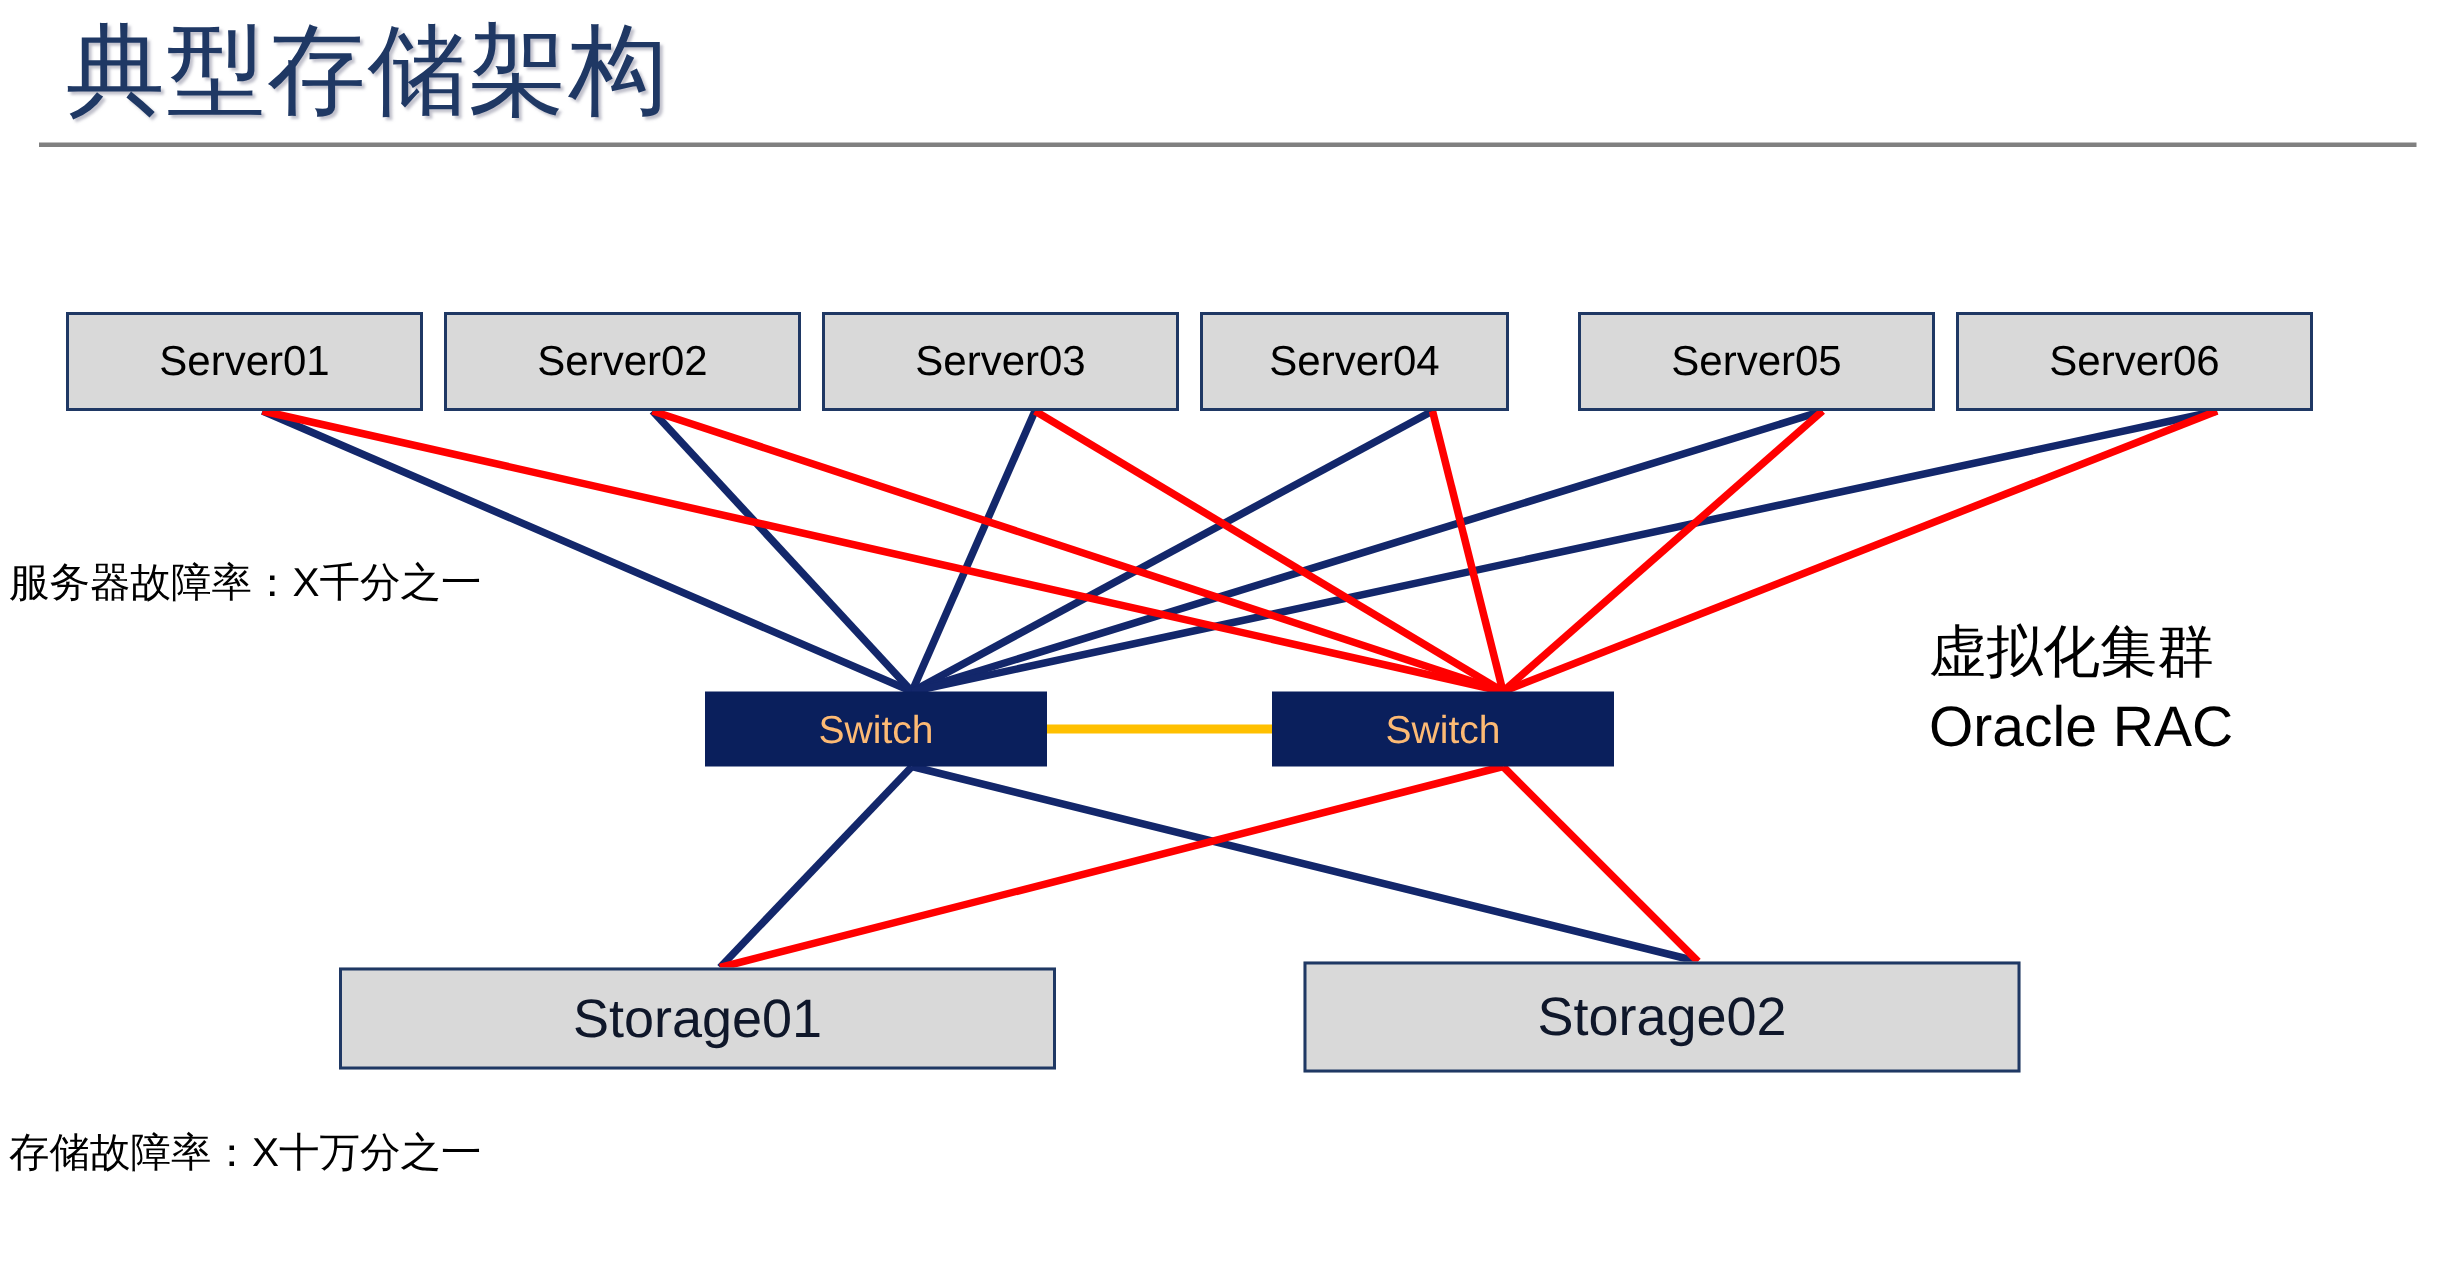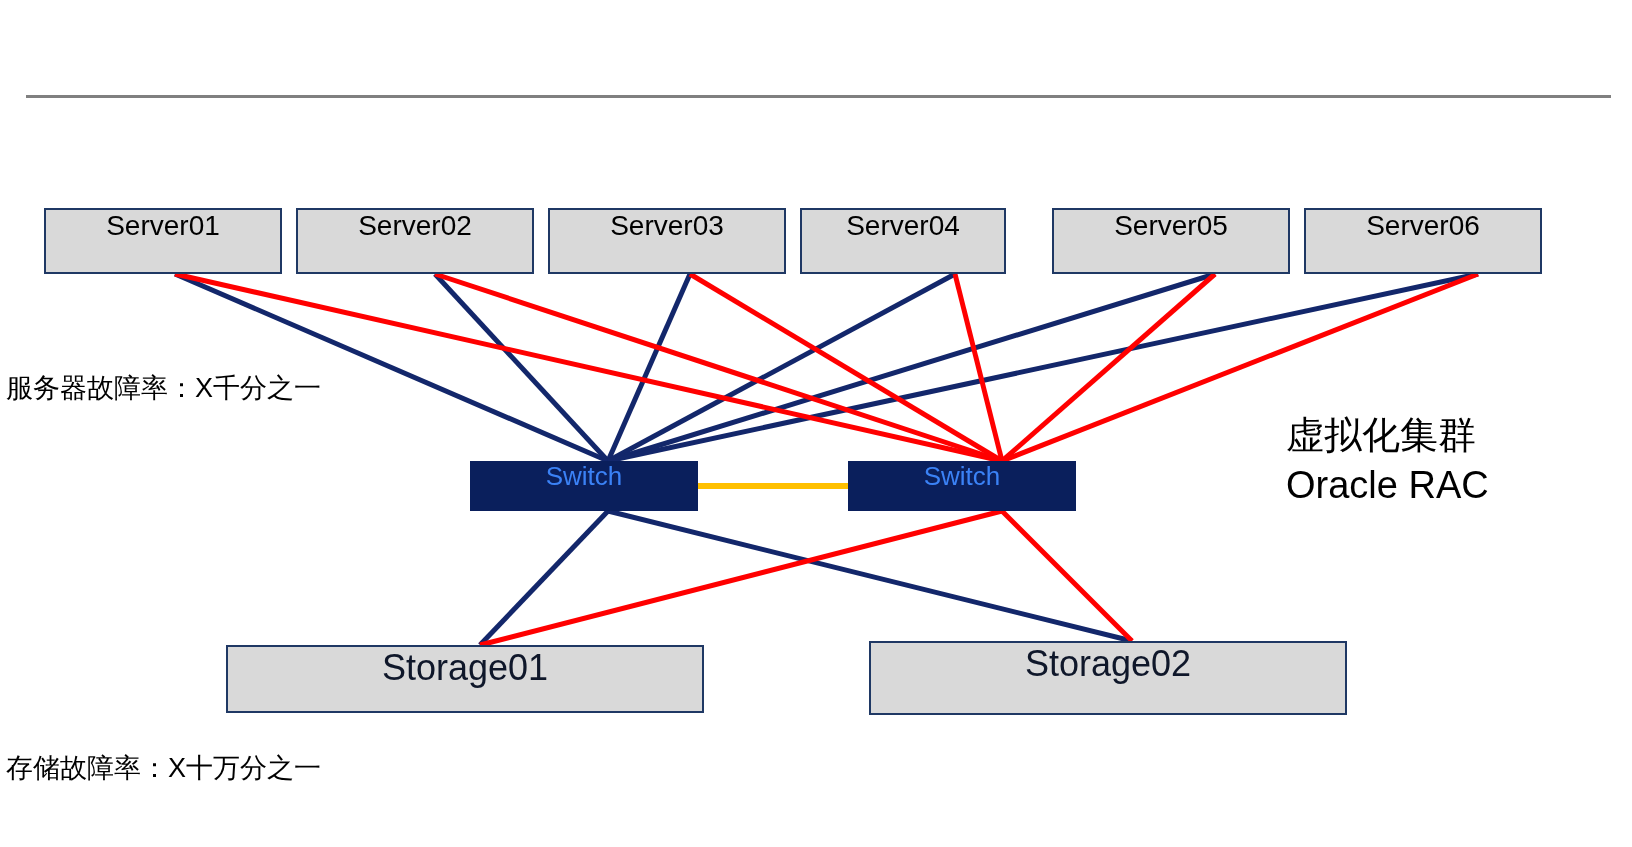--- a/index.html
+++ b/index.html
@@ -24,30 +24,30 @@
     position:absolute; left:26px; top:95px;
     width:1585px; height:3px; background:#808080;
   }
 
   
   #wires { position:absolute; left:0; top:0; width:1632px; height:847px; }
 
   
   .node {
     position:absolute;
-    display:flex; align-items:flex-start; justify-content:center;
+    display:flex; align-items:center; justify-content:center;
     white-space:nowrap;
   }
   .server {
     background:#D9D9D9; border:2px solid #1F3864;
     color:#000000; font-size:28px;
   }
   .switch {
     background:#0A1F5C; border:none;
-    color:#3b82f6; font-size:26px;
+    color:#fdba74; font-size:26px;
   }
   .storage {
     background:#D9D9D9; border:2px solid #1F3864;
     color:#0f172a; font-size:36px;
   }
 
   
   .note {
     position:absolute; color:#000000; white-space:nowrap;
   }
@@ -57,20 +57,21 @@
     left:1286px; top:410px; font-size:38px; line-height:50px;
     text-align:left;
   }
   #note-right div { white-space:nowrap; }
 </style>
 </head>
 <body>
 
 <div id="slide">
 
+  <div id="title">典型存储架构</div>
   <div id="title-rule"></div>
 
   <svg id="wires" viewBox="0 0 1632 847" xmlns="http://www.w3.org/2000/svg">
     <g id="g-nav-server" stroke="#13276B" stroke-width="5" fill="none">
         <line x1="175" y1="274" x2="608" y2="461" stroke-linecap="butt"></line>
         <line x1="435" y1="274" x2="608" y2="461" stroke-linecap="butt"></line>
         <line x1="690" y1="274" x2="608" y2="461" stroke-linecap="butt"></line>
         <line x1="955" y1="274" x2="608" y2="461" stroke-linecap="butt"></line>
         <line x1="1215" y1="274" x2="608" y2="461" stroke-linecap="butt"></line>
         <line x1="1478" y1="274" x2="608" y2="461" stroke-linecap="butt"></line>

